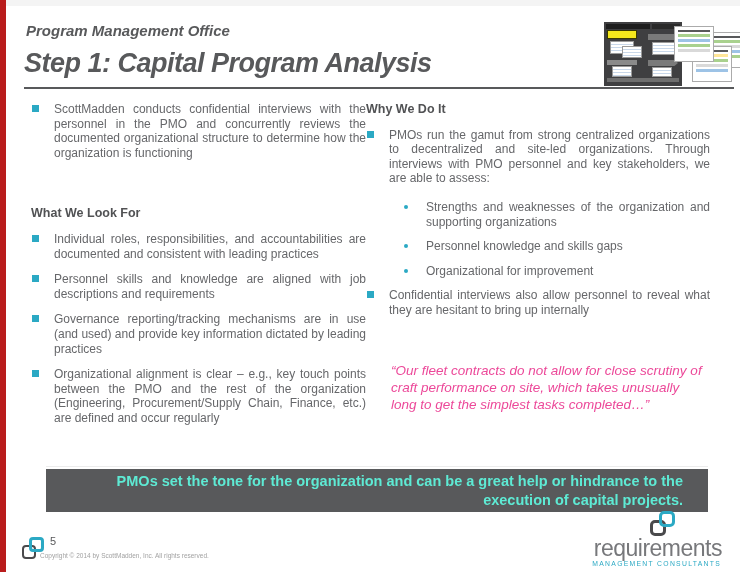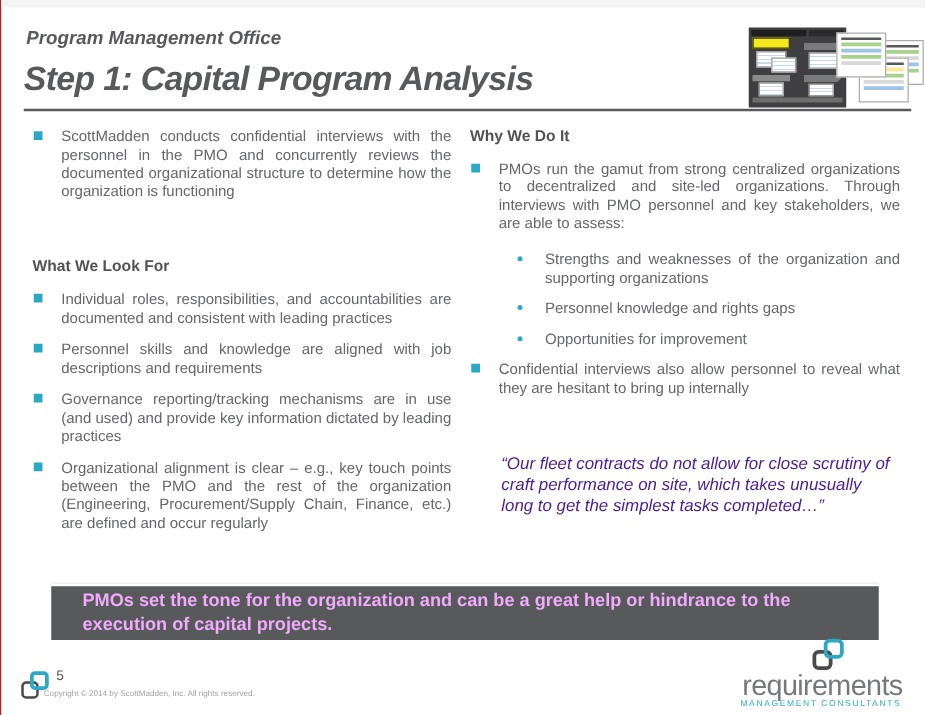--- a/index.html
+++ b/index.html
@@ -1,19 +1,19 @@
 <!DOCTYPE html>
 <html><head>
 <meta charset="utf-8">
 <style>
   html,body{margin:0;padding:0;background:#ffffff;}
   .slide{
     position:relative;width:740px;height:572px;background:#ffffff;overflow:hidden;
     font-family:"Liberation Sans","DejaVu Sans",sans-serif;color:#616265;
-    border-left:1px solid #b91c1c;box-sizing:border-box;
+    border-left:6px solid #b91c1c;box-sizing:border-box;
   }
   .top-band{position:absolute;left:0;top:0;width:740px;height:6px;background:#f4f4f4;}
   
   .eyebrow{position:absolute;left:20px;top:22px;font-size:15px;font-weight:bold;font-style:italic;color:#58595b;}
   .title{position:absolute;left:18px;top:48px;font-size:27px;font-weight:bold;color:#58595b;letter-spacing:-0.5px;font-style:italic;}
   .title-rule{position:absolute;left:18px;top:87px;width:710px;height:2px;background:#58595b;}
   
   .thumb{position:absolute;left:598px;top:20px;width:142px;height:68px;}
   .tn-panel{position:absolute;left:0;top:2px;width:78px;height:64px;background:#3f3f41;}
   .tn-hdr{position:absolute;height:5px;background:#1e1e1e;}
@@ -38,33 +38,33 @@
   .tn-p-front{left:70px;top:6px;}
   .tn-strip{height:3px;margin-bottom:2px;}
   .s-hdr{background:#58595b;height:2px;}
   .s-green{background:#a9d18e;}
   .s-blue{background:#9dc3e6;}
   .s-yellow{background:#ffe699;}
   .s-gray{background:#d9d9d9;}
   
   .col{position:absolute;top:102px;font-size:12px;line-height:14.6px;color:#66676a;}
   .col-left{left:25px;width:335px;}
-  .col-right{left:375px;width:344px;}
+  .col-right{left:360px;width:344px;}
   .sec-heading{font-size:12.5px;font-weight:bold;color:#515254;margin:0 0 11px 0;}
   .sec-heading.second{margin-top:46px;}
   .bullet{position:relative;padding-left:23px;margin-bottom:11px;text-align:justify;}
   .bullet .sq{position:absolute;left:1px;top:3px;width:7px;height:7px;background:#2ba9c4;}
   .sub-bullets{margin-top:14px;}
   .sub-bullet{position:relative;padding-left:60px;margin-bottom:10px;text-align:justify;}
   .sub-bullet .dot{position:absolute;left:38px;top:5px;width:4px;height:4px;border-radius:50%;background:#2ba9c4;}
-  .quote{margin:44px 16px 0 25px;width:312px;font-size:13.5px;line-height:17px;font-style:italic;color:#4c1d95;}
+  .quote{margin:44px 16px 0 25px;width:312px;font-size:13.5px;line-height:17px;font-style:italic;color:#ec4899;}
   
   .banner{position:absolute;left:40px;top:469px;width:662px;height:43px;background:#58595b;
     display:flex;align-items:center;justify-content:center;}
-  .banner-text{max-width:612px;text-align:left;color:#f0abfc;font-size:14.5px;font-weight:bold;line-height:19px;}
+  .banner-text{max-width:612px;text-align:right;color:#5eead4;font-size:14.5px;font-weight:bold;line-height:19px;}
   .pre-banner-rule{position:absolute;left:40px;top:466px;width:662px;height:1px;background:#ececec;}
   
   .mark{position:relative;}
   .mark .sq-gray,.mark .sq-teal{position:absolute;box-sizing:border-box;background:transparent;}
   .mark-small{position:absolute;left:16px;top:537px;width:24px;height:24px;}
   .mark-small .sq-gray{left:0;top:8px;width:14px;height:14px;border:2.5px solid #4a4a4c;border-radius:4px;}
   .mark-small .sq-teal{left:7px;top:0;width:15px;height:15px;border:3px solid #2ba9c4;border-radius:4px;}
   .page-num{position:absolute;left:44px;top:535px;font-size:11px;color:#58595b;}
   .copyright{position:absolute;left:34px;top:552px;font-size:6.5px;color:#a2a2a2;}
   .logo-block{position:absolute;right:18px;top:511px;width:130px;text-align:right;}
@@ -153,25 +153,25 @@
       <span class="sq"></span>
       <span>PMOs run the gamut from strong centralized organizations to decentralized and site-led organizations. Through interviews with PMO personnel and key stakeholders, we are able to assess:</span>
     </div>
     <div class="sub-bullets">
       <div class="sub-bullet">
         <span class="dot"></span>
         <span>Strengths and weaknesses of the organization and supporting organizations</span>
       </div>
       <div class="sub-bullet">
         <span class="dot"></span>
-        <span>Personnel knowledge and rights gaps</span>
+        <span>Personnel knowledge and skills gaps</span>
       </div>
       <div class="sub-bullet">
         <span class="dot"></span>
-        <span>Opportunities for improvement</span>
+        <span>Organizational for improvement</span>
       </div>
     </div>
     <div class="bullet" style="margin-top:3px;">
       <span class="sq"></span>
       <span>Confidential interviews also allow personnel to reveal what they are hesitant to bring up internally</span>
     </div>
     <div class="quote">“Our fleet contracts do not allow for close scrutiny of craft performance on site, which takes unusually long to get the simplest tasks completed…”</div>
   </div>
 
   <div class="pre-banner-rule"></div>

